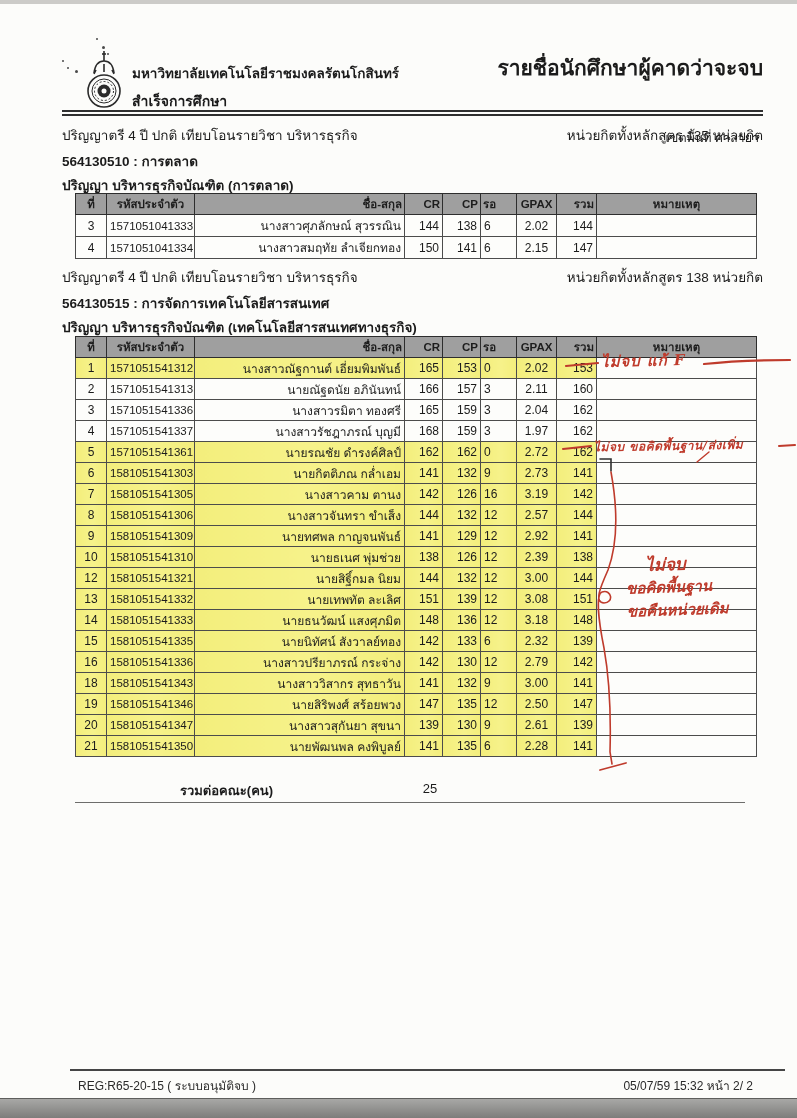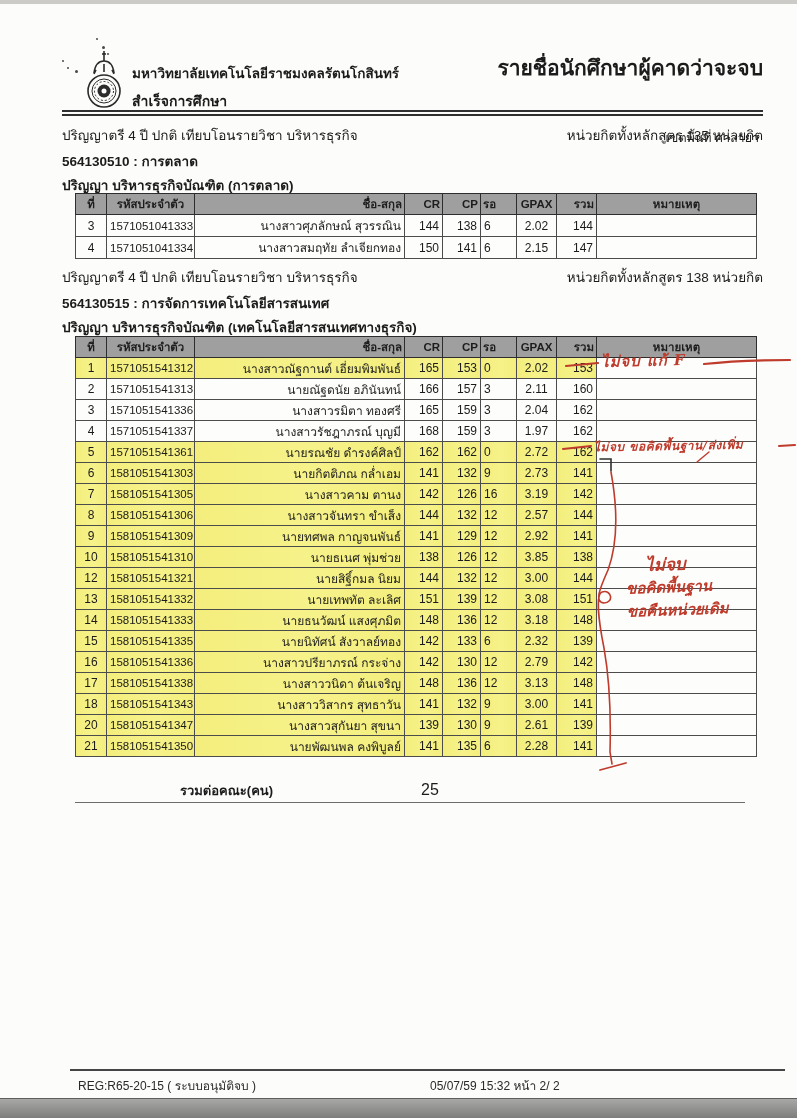--- a/index.html
+++ b/index.html
@@ -43,38 +43,38 @@
   .col-cr{width:38px;text-align:right;}
   .col-cp{width:38px;text-align:right;}
   .col-ro{width:36px;text-align:left;}
   .col-gpax{width:40px;text-align:center;}
   .col-total{width:40px;text-align:right;}
   .col-note{width:160px;}
   td.hl{background:linear-gradient(90deg,var(--hl,#f3ee7c) 0%,#f6f28a 55%,var(--hl,#f3ee7c) 100%);}
 
   
   .sum-label{position:absolute;left:118px;top:780px;font-size:13px;font-weight:bold;}
-  .sum-value{position:absolute;left:348px;top:781px;width:40px;text-align:center;font-size:16px;}
+  .sum-value{position:absolute;left:348px;top:781px;width:40px;text-align:center;font-size:13px;}
   .sum-line{position:absolute;left:13px;top:802px;width:670px;border-top:1.5px solid #6d6d6b;}
 
   
   .note{position:absolute;color:var(--ink,#bf3b2c);font-family:"DejaVu Serif",serif;
         font-style:italic;font-weight:bold;white-space:nowrap;}
   .note-f{left:601px;top:349px;font-size:15px;transform:rotate(-1.5deg);letter-spacing:1px;}
   .note-r5{left:594px;top:436px;font-size:12px;transform:rotate(-1deg);letter-spacing:.5px;}
   .note-grp{left:626px;top:553px;font-size:15px;line-height:23px;transform:rotate(-2deg);}
   .note-grp .l1{font-size:17px;margin-left:20px;}
   .ink-layer{position:absolute;left:0;top:0;pointer-events:none;}
   .ink{stroke:var(--ink,#bf3b2c);fill:none;stroke-linecap:round;}
   .pen{stroke:#2f2f2f;fill:none;stroke-linecap:round;}
 
   
   .footer-line{position:absolute;left:70px;top:1069px;width:715px;border-top:2px solid #454545;}
   .footer-left{position:absolute;left:78px;top:1076px;font-size:12px;color:#2a2a2a;}
-  .footer-right{position:absolute;left:430px;top:1076px;width:323px;
+  .footer-right{position:absolute;left:430px;top:1076px;width:323px;text-align:right;
                 font-size:12px;color:#2a2a2a;}
 </style>
 </head>
 <body>
 
 <div class="scan">
 
   <div class="edge-top"></div>
 
   <div class="speck" style="left:96px;top:38px;width:2px;height:2px;"></div>
@@ -297,21 +297,21 @@
             <td class="col-total hl">141</td>
             <td class="col-note"></td>
           </tr>
           <tr>
             <td class="col-no hl">10</td>
             <td class="col-id hl">1581051541310</td>
             <td class="col-name hl">นายธเนศ  พุ่มช่วย</td>
             <td class="col-cr hl">138</td>
             <td class="col-cp hl">126</td>
             <td class="col-ro hl">12</td>
-            <td class="col-gpax hl">3.85</td>
+            <td class="col-gpax hl">2.39</td>
             <td class="col-total hl">138</td>
             <td class="col-note"></td>
           </tr>
           <tr>
             <td class="col-no hl">12</td>
             <td class="col-id hl">1581051541321</td>
             <td class="col-name hl">นายสิฐิ์กมล  นิยม</td>
             <td class="col-cr hl">144</td>
             <td class="col-cp hl">132</td>
             <td class="col-ro hl">12</td>
@@ -357,42 +357,42 @@
             <td class="col-id hl">1581051541336</td>
             <td class="col-name hl">นางสาวปรียาภรณ์  กระจ่าง</td>
             <td class="col-cr hl">142</td>
             <td class="col-cp hl">130</td>
             <td class="col-ro hl">12</td>
             <td class="col-gpax hl">2.79</td>
             <td class="col-total hl">142</td>
             <td class="col-note"></td>
           </tr>
           <tr>
-            <td class="col-no hl">17</td>
-            <td class="col-id hl">1581051541338</td>
-            <td class="col-name hl">นางสาววนิดา  ต้นเจริญ</td>
-            <td class="col-cr hl">148</td>
-            <td class="col-cp hl">136</td>
-            <td class="col-ro hl">12</td>
-            <td class="col-gpax hl">3.13</td>
-            <td class="col-total hl">148</td>
-            <td class="col-note"></td>
-          </tr>
-          <tr>
             <td class="col-no hl">18</td>
             <td class="col-id hl">1581051541343</td>
             <td class="col-name hl">นางสาววิสากร  สุทธาวัน</td>
             <td class="col-cr hl">141</td>
             <td class="col-cp hl">132</td>
             <td class="col-ro hl">9</td>
             <td class="col-gpax hl">3.00</td>
             <td class="col-total hl">141</td>
             <td class="col-note"></td>
           </tr>
           <tr>
+            <td class="col-no hl">19</td>
+            <td class="col-id hl">1581051541346</td>
+            <td class="col-name hl">นายสิริพงศ์  สร้อยพวง</td>
+            <td class="col-cr hl">147</td>
+            <td class="col-cp hl">135</td>
+            <td class="col-ro hl">12</td>
+            <td class="col-gpax hl">2.50</td>
+            <td class="col-total hl">147</td>
+            <td class="col-note"></td>
+          </tr>
+          <tr>
             <td class="col-no hl">20</td>
             <td class="col-id hl">1581051541347</td>
             <td class="col-name hl">นางสาวสุกันยา  สุขนา</td>
             <td class="col-cr hl">139</td>
             <td class="col-cp hl">130</td>
             <td class="col-ro hl">9</td>
             <td class="col-gpax hl">2.61</td>
             <td class="col-total hl">139</td>
             <td class="col-note"></td>
           </tr>

